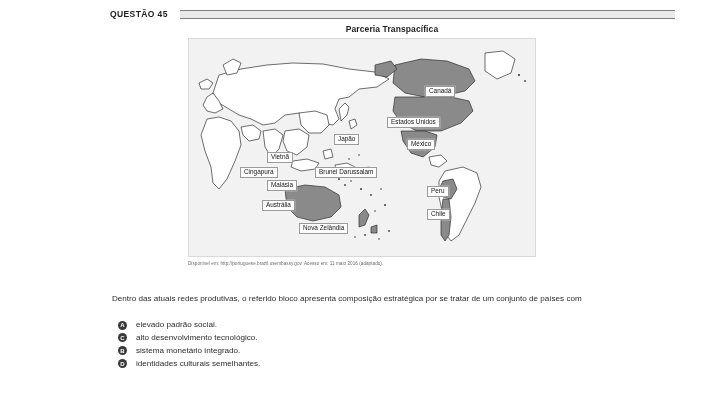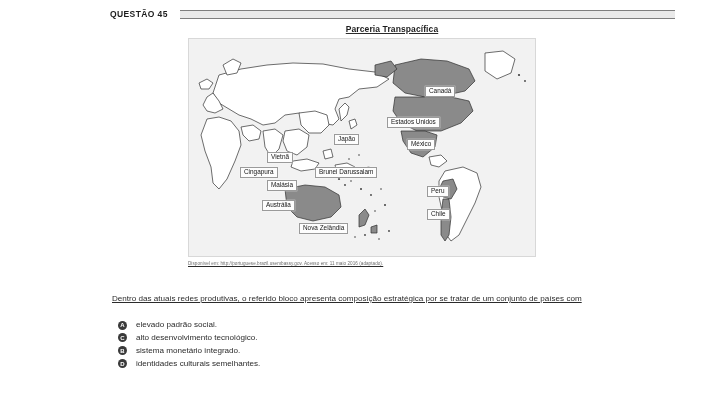--- a/index.html
+++ b/index.html
@@ -23,21 +23,21 @@
     color:#1d1d1d;white-space:nowrap;text-align:center;
   }
   .qrule{
     margin-left:12px;flex:1;height:7px;
     border-top:1.6px solid #7e7e7e;
     border-bottom:1.6px solid #7e7e7e;
     background:#e9e9e9;
   }
 
   
-  .figure{position:absolute;left:188px;top:24px;width:408px;text-decoration:underline;}
+  .figure{position:absolute;left:188px;top:24px;width:408px;}
   .fig-title{
     text-align:center;font-size:8.5px;font-weight:bold;
     color:#1d1d1d;margin-bottom:4px;letter-spacing:.1px;
   }
   .mapbox{
     position:relative;width:346px;height:217px;
     background:#f2f2f2;border:1px solid #d8d8d8;
     overflow:hidden;
   }
   .mapbox svg{position:absolute;left:0;top:0;}
@@ -58,21 +58,21 @@
     margin-top:4px;
     font-size:4.6px;
     color:#6d6d6d;
     letter-spacing:.05px;
     white-space:nowrap;
   }
 
   
   .stem{
     position:absolute;left:112px;top:293px;width:560px;
-    font-size:8.1px;line-height:1.55;color:#2b2b2b;text-decoration:underline;
+    font-size:8.1px;line-height:1.55;color:#2b2b2b;
   }
   .alts{position:absolute;left:118px;top:320px;width:450px;}
   .alt{display:flex;align-items:flex-start;margin-bottom:3.4px;}
   .bullet{
     width:9px;height:9px;border-radius:50%;
     background:#3a3a3a;color:#ffffff;
     font-size:6px;font-weight:bold;
     display:flex;align-items:center;justify-content:center;
     flex:0 0 auto;margin-top:.5px;
   }

